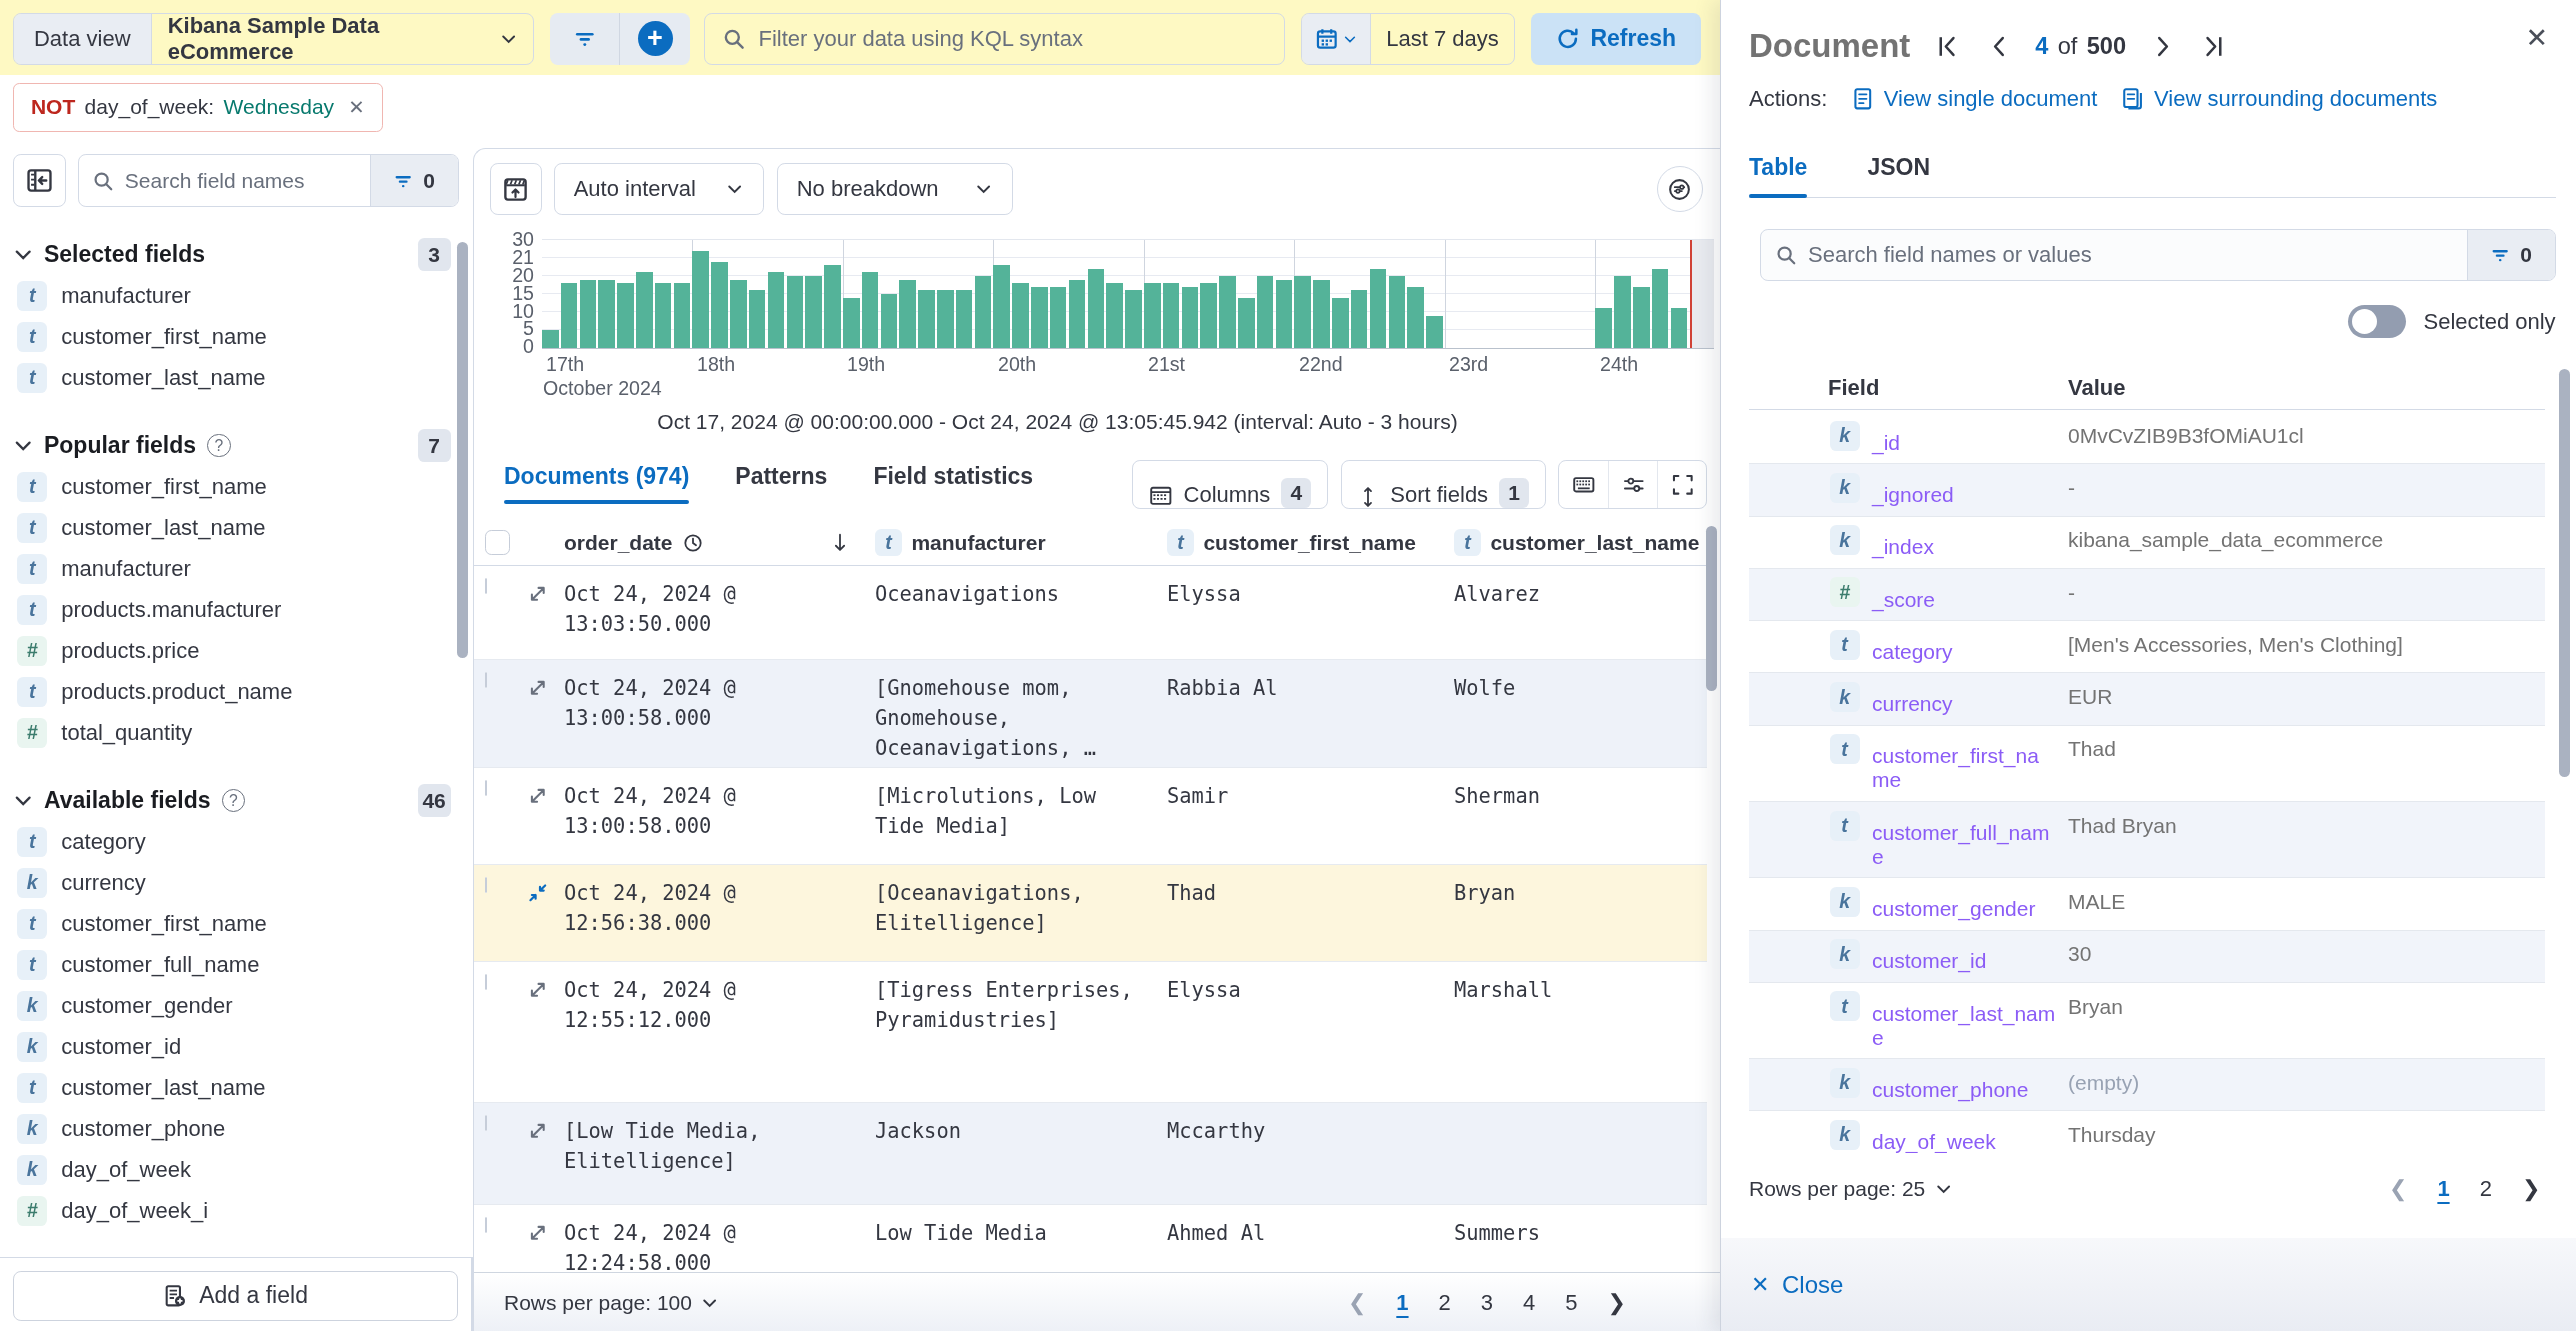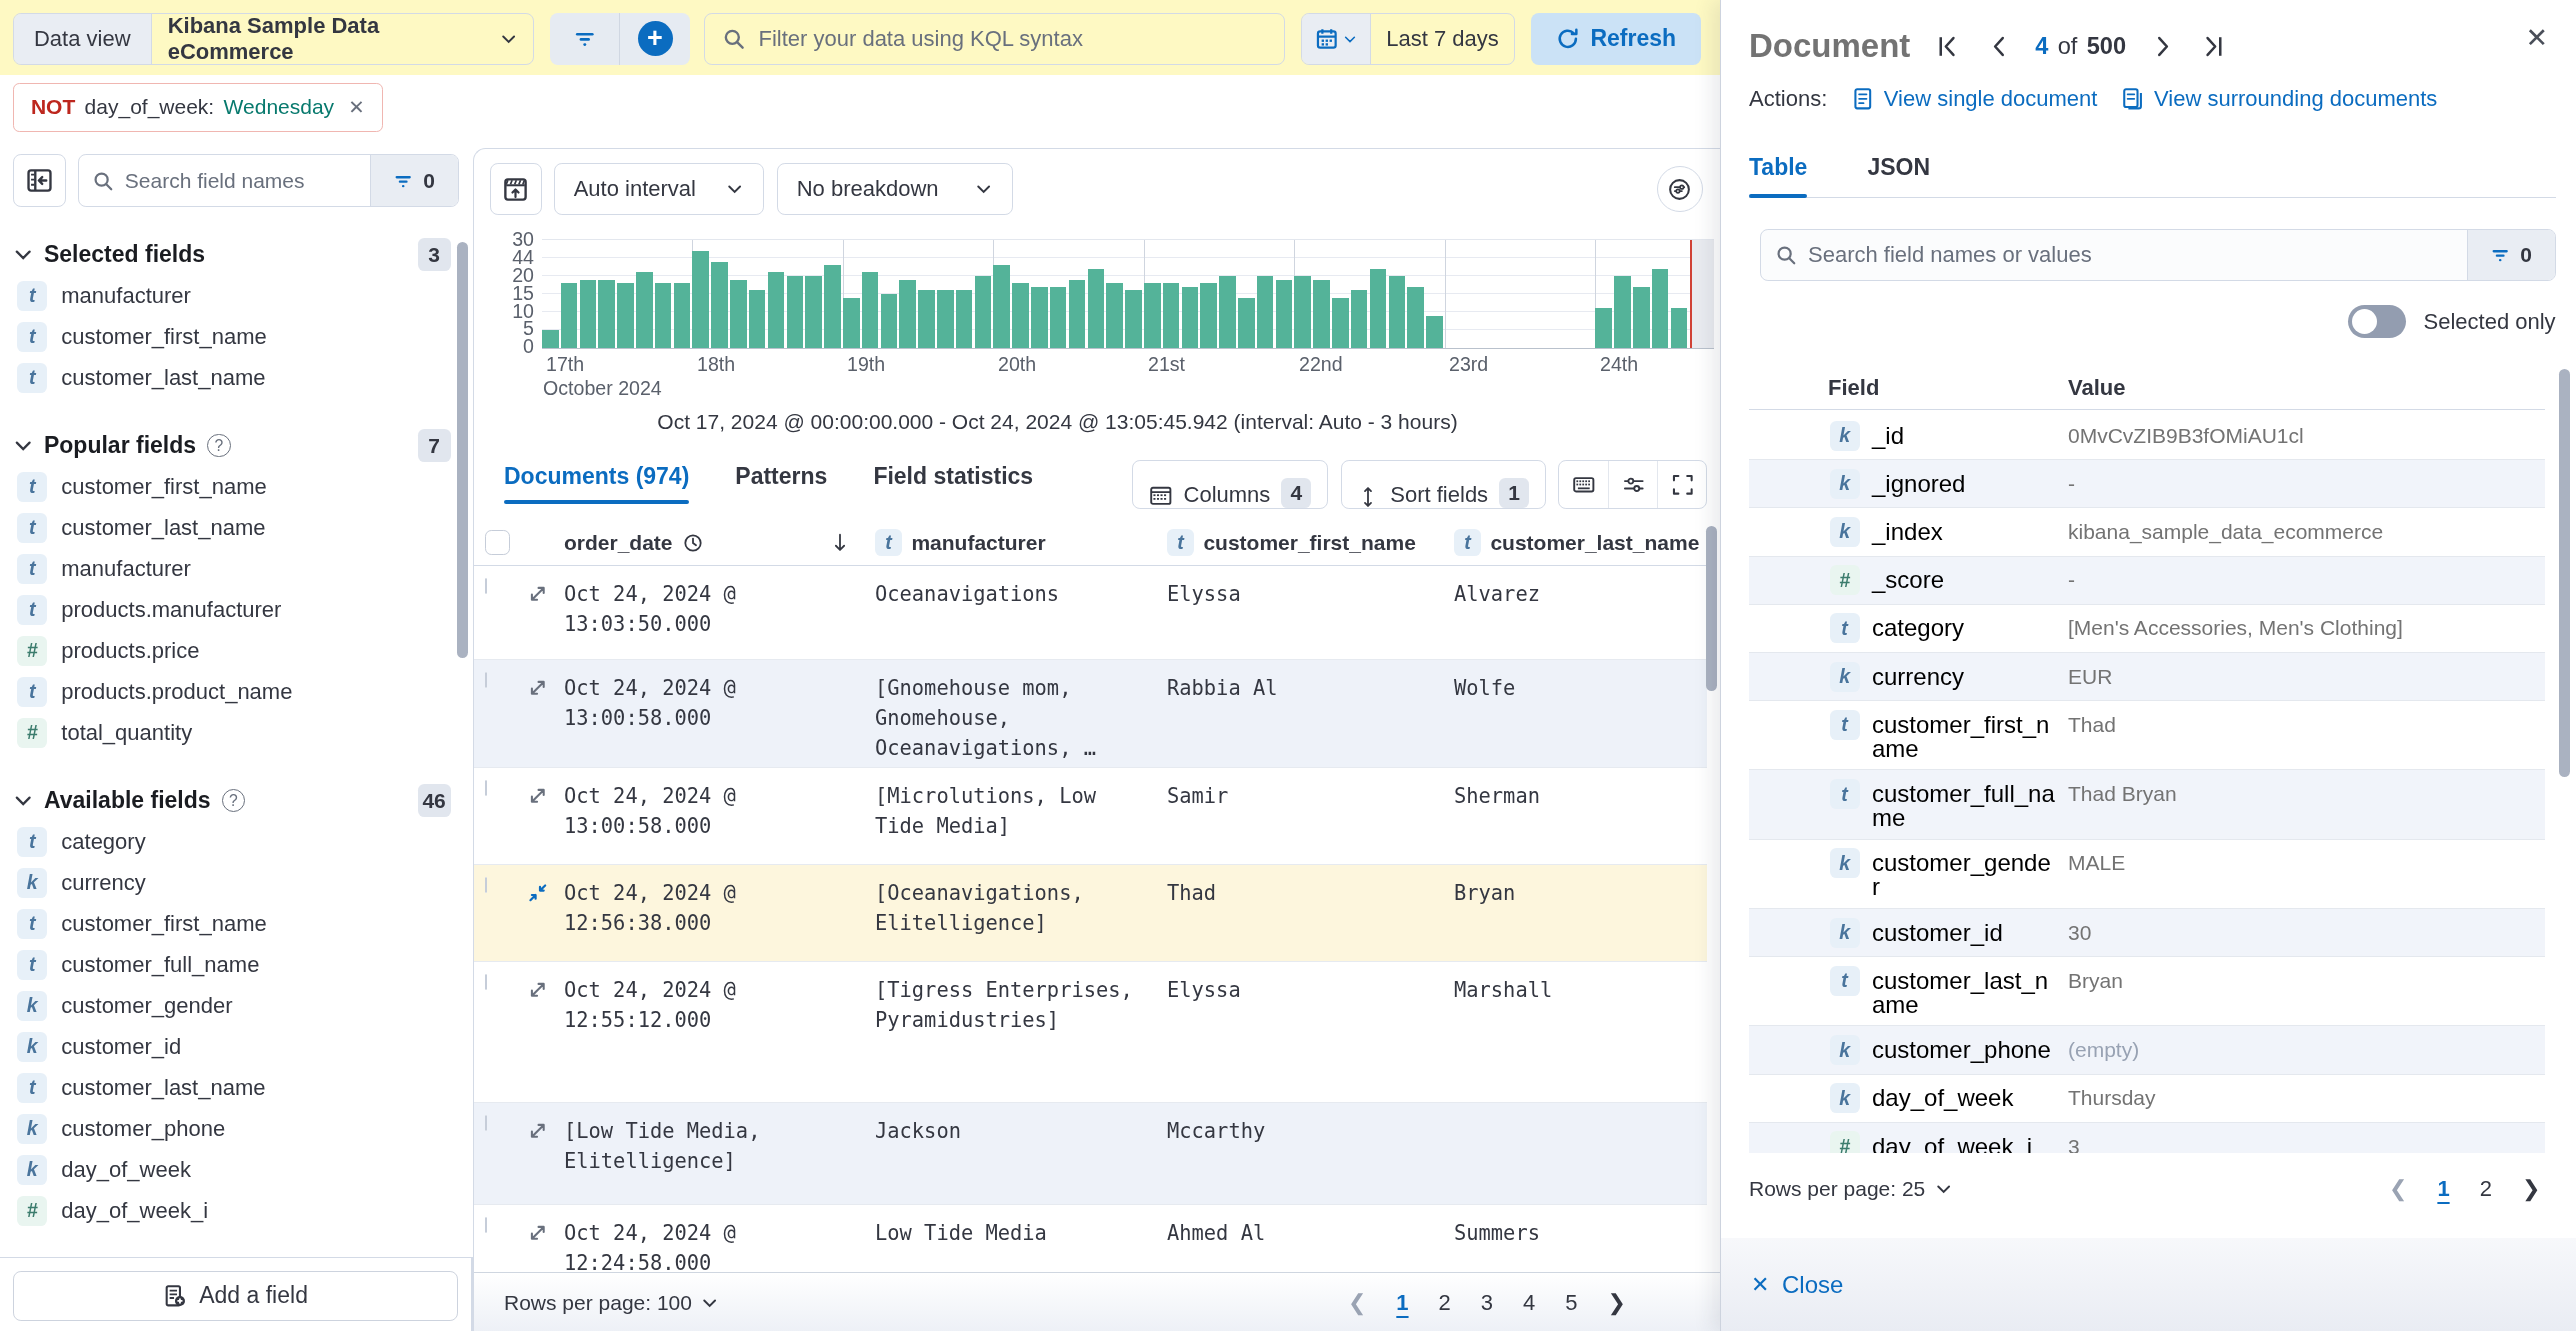--- a/index.html
+++ b/index.html
@@ -141,21 +141,21 @@
   #fly-search .ph { color:#69707d; font-size:22px; }
   #selected-only { position:absolute; right:20.4px; top:305px; display:flex; align-items:center; gap:17.3px; }
   #toggle { width:58px; height:33px; border-radius:16.5px; background:#939db0; position:relative; }
   #toggle .knob { position:absolute; left:3.9px; top:3.9px; width:25px; height:25px; border-radius:50%; background:#fff; }
   #selected-only .lbl { font-size:22px; }
   #fly-table-head { position:absolute; left:28px; right:31px; top:366px; height:44px; border-bottom:1.6px solid #d3dae6;
     display:grid; grid-template-columns:79px 44px 196px auto; align-items:center; font-size:22px; font-weight:700; }
   #fly-rows { position:absolute; left:28px; right:31px; top:412px; height:741px; overflow:hidden; }
   .frow { display:grid; grid-template-columns:79px 44px 196px auto; border-bottom:0.8px solid #e4e8ee; padding:8.6px 0; align-items:start; }
   .frow.stripe { background:#f1f4fa; }
-  .frow .fname { font-size:24px; line-height:24px; color:#000000; word-break:break-all; padding-right:12.6px; padding-top:3.1px; }
+  .frow .fname { font-size:21px; line-height:24px; color:#8b5cf6; word-break:break-all; padding-right:12.6px; padding-top:3.1px;margin-top:7px; }
   .frow .fval { font-size:21px; line-height:24px; color:#737373; padding-top:3.1px; }
   .frow .fval.empty { color:#98a2b3; }
   .frow .fbadge { margin-left:1.6px; }
   #fly-table-footer { position:absolute; left:28px; right:31px; top:1167px; height:44px; display:flex; align-items:center; }
   #fly-rpp { display:flex; align-items:center; gap:9.4px; font-size:21px; }
   #fly-pager { position:absolute; right:4.7px; }
   #fly-footer { position:absolute; left:0; right:0; bottom:0; height:94px; background:linear-gradient(#f7f8fb,#e9ecf3); display:flex; align-items:center; }
   #close-btn { display:flex; align-items:center; gap:12.6px; margin-left:30px; color:#0b6cc0; font-size:24px; }
   #fly-scroll { right:6.3px; top:369px; height:408px; }
   #sidebar-scroll { right:3.1px; top:94px; height:416px; }
@@ -492,21 +492,21 @@
       <div class="bar" style="left: 94.703%; width: 1.41252%; height: 73.3333%;"></div>
       <div class="bar" style="left: 96.3082%; width: 1.41252%; height: 36.6667%;"></div>
       <div id="nowline" style="left: 97.9133%;"></div>
     </div>
   <div id="ylabels">
       <div class="ylab" style="top: 186px; left: 14px; width: 46px;">0</div>
       <div class="ylab" style="top: 168px; left: 14px; width: 46px;">5</div>
       <div class="ylab" style="top: 151px; left: 14px; width: 46px;">10</div>
       <div class="ylab" style="top: 133px; left: 14px; width: 46px;">15</div>
       <div class="ylab" style="top: 115px; left: 14px; width: 46px;">20</div>
-      <div class="ylab" style="top: 97px; left: 14px; width: 46px;">44</div>
+      <div class="ylab" style="top: 97px; left: 14px; width: 46px;">21</div>
       <div class="ylab" style="top: 79px; left: 14px; width: 46px;">30</div>
     </div>
   <div id="xlabels">
       <div class="xlab" style="left: 72px;">17th</div>
       <div class="xlab" style="left: 223px;">18th</div>
       <div class="xlab" style="left: 373px;">19th</div>
       <div class="xlab" style="left: 524px;">20th</div>
       <div class="xlab" style="left: 674px;">21st</div>
       <div class="xlab" style="left: 825px;">22nd</div>
       <div class="xlab" style="left: 975px;">23rd</div>

